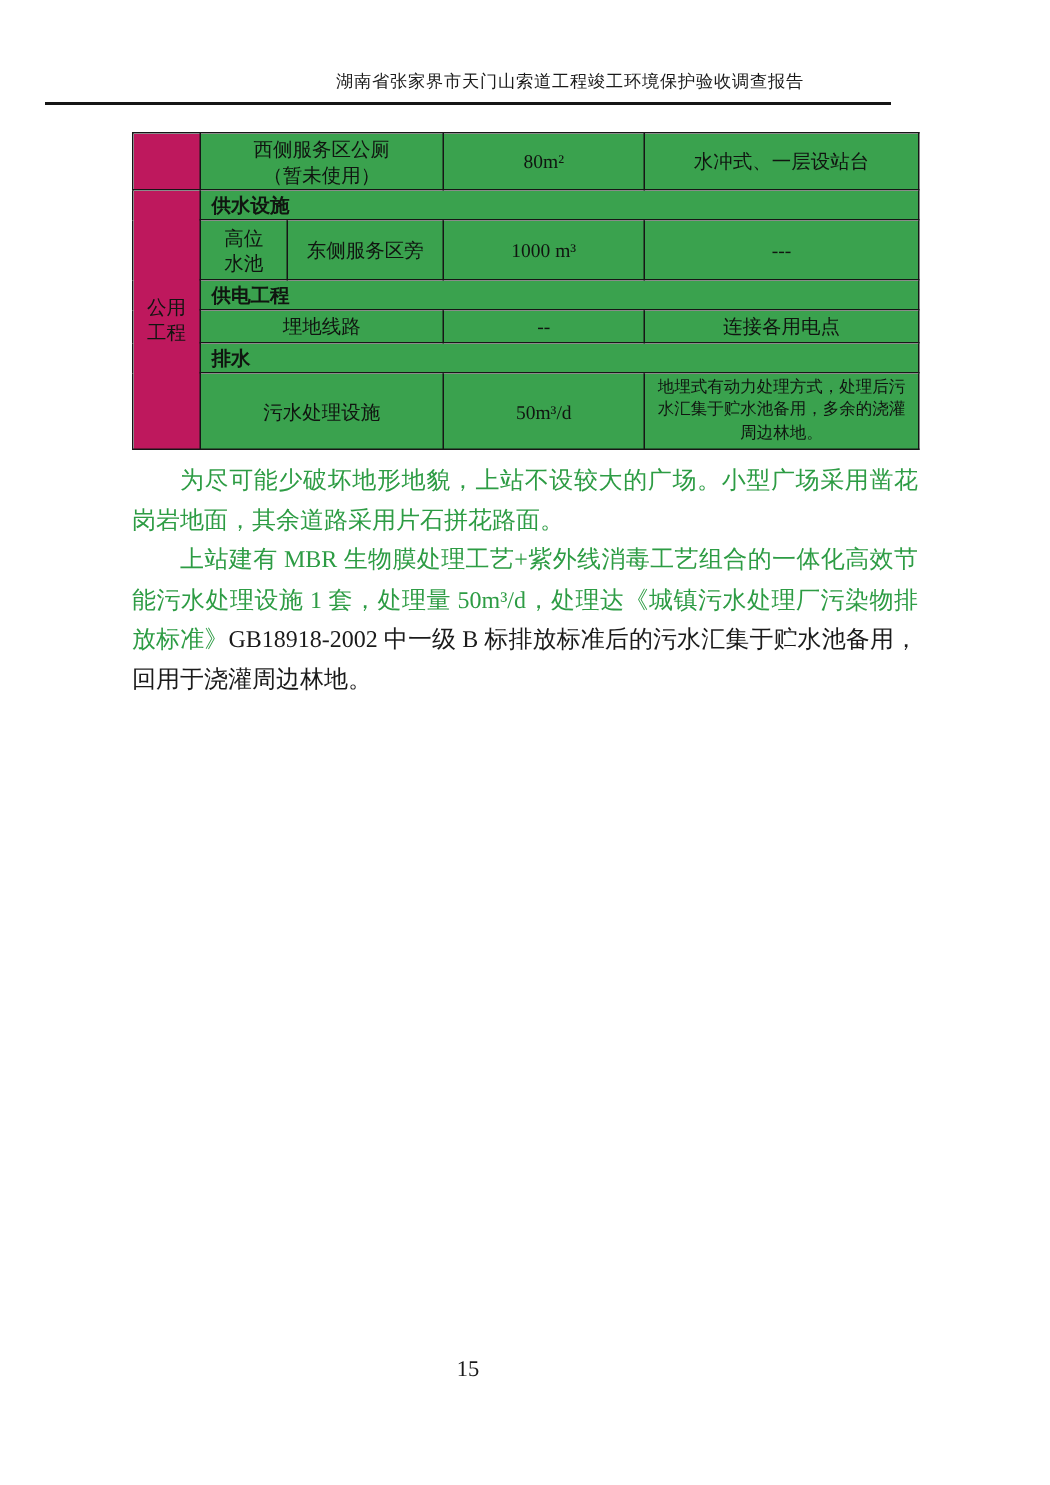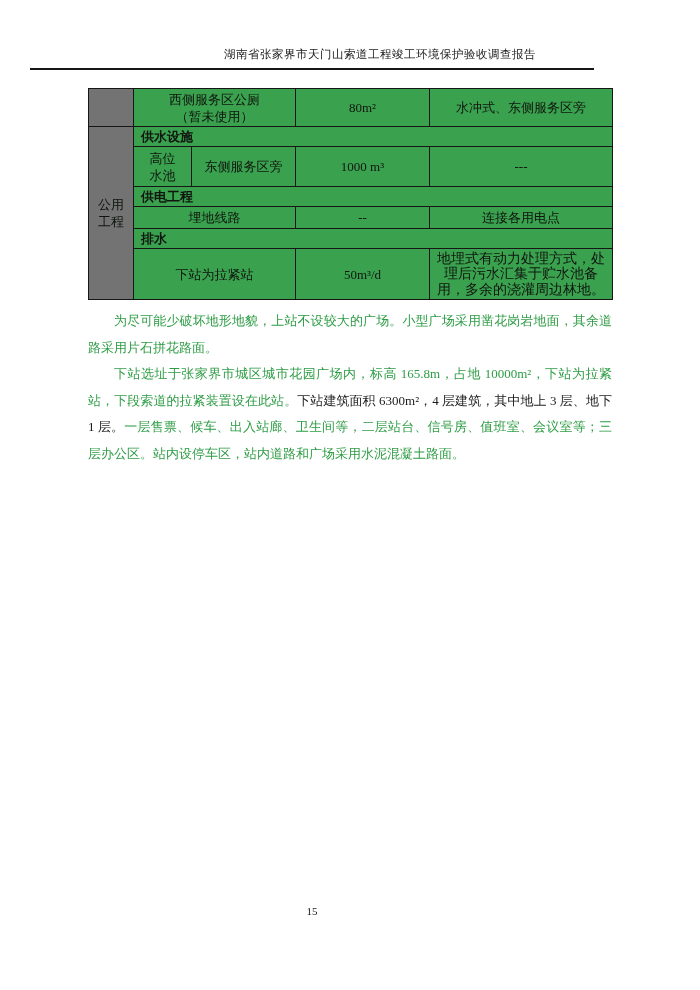--- a/index.html
+++ b/index.html
@@ -11,38 +11,38 @@
     position:absolute;top:47px;right:88px;font-size:11.5px;letter-spacing:.5px;
     color:#1a1a1a;white-space:nowrap;
   }
   .hdr-rule{position:absolute;top:68px;left:30px;right:30px;height:0;border-top:2px solid #161616;}
   table.tbl{
     position:absolute;left:88px;top:88px;width:524px;border-collapse:collapse;table-layout:fixed;
     font-size:13px;line-height:17px;color:#101510;
   }
   table.tbl td{border:1.5px solid #161616;padding:1px 4px;text-align:center;vertical-align:middle;overflow:hidden;}
   table.tbl td.g{background:#3aa24e;}
-  table.tbl td.w{background:#737373;margin-top:47px;}
+  table.tbl td.w{background:#be185d;margin-top:47px;}
   table.tbl td.bar{text-align:left;font-weight:bold;padding-left:7px;font-family:Liberation Serif, serif;}
-  table.tbl td.small{font-size:14px;line-height:15.5px;}
+  table.tbl td.small{font-size:11px;line-height:15.5px;}
   table.tbl tr:nth-child(1){height:38px;}
   table.tbl tr:nth-child(2){height:19px;}
   table.tbl tr:nth-child(3){height:40px;}
   table.tbl tr:nth-child(4){height:19px;}
   table.tbl tr:nth-child(5){height:22px;}
   table.tbl tr:nth-child(6){height:19px;}
   table.tbl tr:nth-child(7){height:51px;}
   .body-text{
     position:absolute;left:88px;width:524px;top:308px;
-    font-size:13px;line-height:26.6px;text-align:justify;
+    font-size:16px;line-height:26.6px;text-align:justify;
   }
   .body-text p{margin:0;text-indent:2em;}
   .run-black{color:#1a1a1a;}
   .run-green{color:#2d9c44;}
-  .pagenum{position:absolute;top:905px;left:0;width:100%;text-align:center;font-size:11px;color:#1a1a1a;}
+  .pagenum{position:absolute;top:905px;left:0;width:100%;text-align:center;font-size:15px;color:#1a1a1a;}
 </style>
 </head>
 <body>
 
 <div class="page">
 
   <div class="hdr">湖南省张家界市天门山索道工程竣工环境保护验收调查报告</div>
   <div class="hdr-rule"></div>
 
   <table class="tbl">
@@ -51,21 +51,21 @@
         <col style="width:58px">
         <col style="width:104px">
         <col style="width:134px">
         <col style="width:183px">
     </colgroup>
     <tbody id="tbl-body">
         <tr>
           <td colspan="1" class="w"></td>
           <td colspan="2" class="g">西侧服务区公厕<br>（暂未使用）</td>
           <td colspan="1" class="g">80m²</td>
-          <td colspan="1" class="g">水冲式、东侧服务区旁</td>
+          <td colspan="1" class="g">水冲式、一层设站台</td>
         </tr>
         <tr>
           <td colspan="1" rowspan="6" class="w">公用<br>工程</td>
           <td colspan="4" class="g bar">供水设施</td>
         </tr>
         <tr>
           <td colspan="1" class="g">高位<br>水池</td>
           <td colspan="1" class="g">东侧服务区旁</td>
           <td colspan="1" class="g">1000 m³</td>
           <td colspan="1" class="g">---</td>
@@ -75,27 +75,27 @@
         </tr>
         <tr>
           <td colspan="2" class="g">埋地线路</td>
           <td colspan="1" class="g">--</td>
           <td colspan="1" class="g">连接各用电点</td>
         </tr>
         <tr>
           <td colspan="4" class="g bar">排水</td>
         </tr>
         <tr>
-          <td colspan="2" class="g">下站为拉紧站</td>
+          <td colspan="2" class="g">污水处理设施</td>
           <td colspan="1" class="g">50m³/d</td>
           <td colspan="1" class="g small">地埋式有动力处理方式，处理后污水汇集于贮水池备用，多余的浇灌周边林地。</td>
         </tr>
       </tbody>
   </table>
 
   <div class="body-text" id="body-text">
       <p><span class="run-green">为尽可能少破坏地形地貌，上站不设较大的广场。小型广场采用凿花岗岩地面，其余道路采用片石拼花路面。</span></p>
-      <p><span class="run-green">下站选址于张家界市城区城市花园广场内，标高 165.8m，占地 10000m²，下站为拉紧站，下段索道的拉紧装置设在此站。</span><span class="run-black">下站建筑面积 6300m²，4 层建筑，其中地上 3 层、地下 1 层。</span><span class="run-green">一层售票、候车、出入站廊、卫生间等，二层站台、信号房、值班室、会议室等；三层办公区。站内设停车区，站内道路和广场采用水泥混凝土路面。</span></p>
+      <p><span class="run-green">上站建有 MBR 生物膜处理工艺+紫外线消毒工艺组合的一体化高效节能污水处理设施 1 套，处理量 50m³/d，处理达《城镇污水处理厂污染物排放标准》</span><span class="run-black">GB18918-2002 中一级 B 标排放标准后的污水汇集于贮水池备用，回用于浇灌周边林地。</span></p>
     </div>
 
   <div class="pagenum">15</div>
 
 </div>
 
 </body></html>

